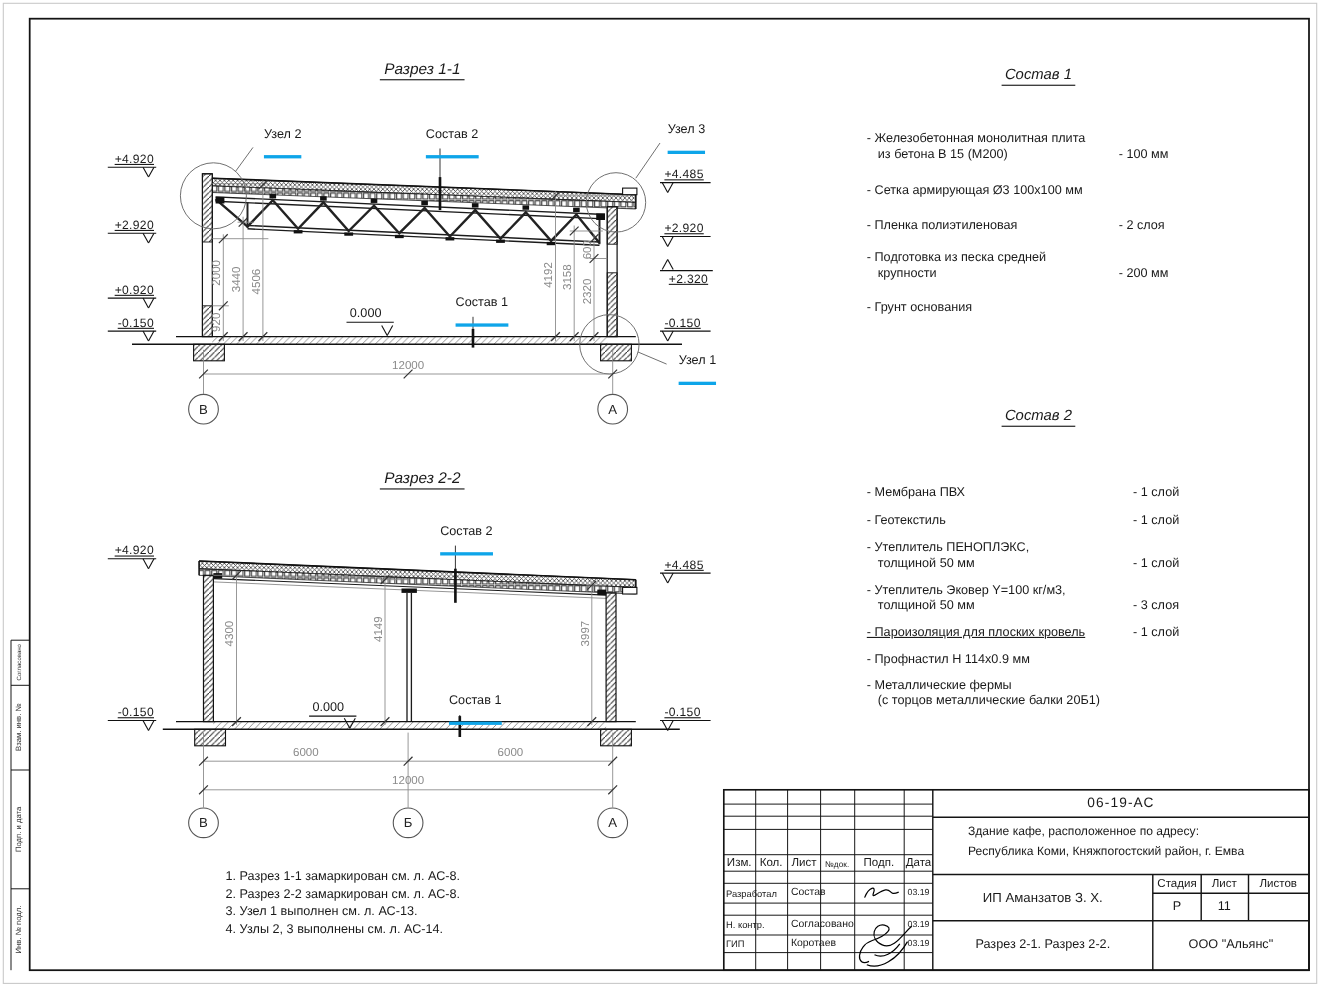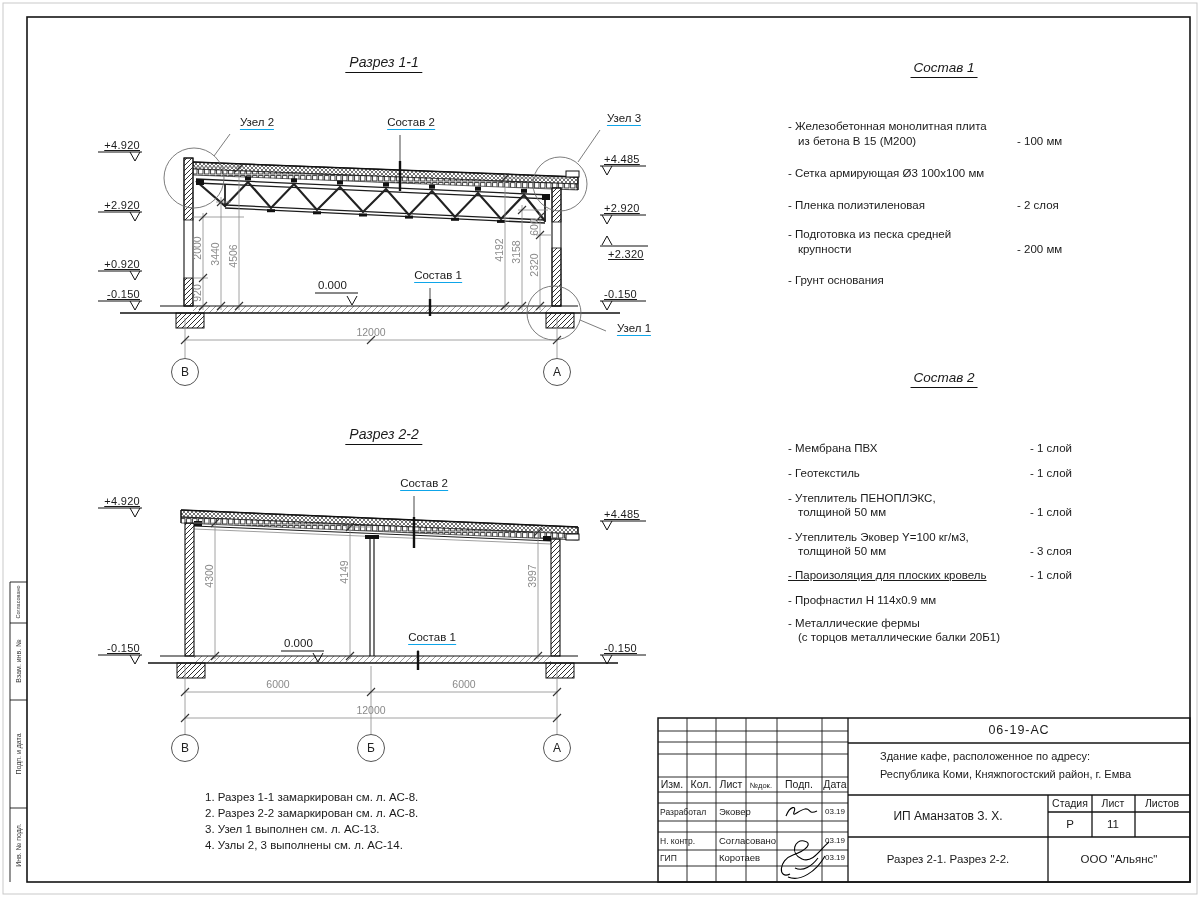--- a/index.html
+++ b/index.html
@@ -3,21 +3,21 @@
 <meta charset="utf-8">
 <style>
   html,body{margin:0;padding:0;background:#fff;}
   #sheet{position:relative;width:1200px;height:900px;background:#fff;overflow:hidden;
          font-family:"Liberation Sans",sans-serif;color:#1a1a1a;}
   #linework{position:absolute;left:0;top:0;z-index:1;}
   .t{position:absolute;z-index:2;white-space:nowrap;font-size:11.5px;color:#1a1a1a;}
   .ctr{transform:translateX(-50%);}
   .sect-title{font-style:italic;font-size:14px;border-bottom:1.2px solid #111;padding:0 4px 2px 4px;}
   .list-title{font-style:italic;font-size:13.5px;border-bottom:1.2px solid #111;padding:0 3px 2px 3px;}
-  .lbl{font-size:11.5px;border-bottom:1px solid #0ea5e9;padding-bottom:1px;}
+  .lbl{font-size:11.5px;border-bottom:3px solid #0ea5e9;padding-bottom:13px;}
   .elev{font-size:11px;letter-spacing:.3px;text-decoration:underline;}
   .elevR{width:46px;text-align:right;}
   .dimv{position:absolute;z-index:2;font-size:10.5px;color:#8a8a8a;white-space:nowrap;
         transform:translate(-50%,-50%) rotate(-90deg);}
   .dimh{position:absolute;z-index:2;font-size:10.5px;color:#8a8a8a;white-space:nowrap;transform:translateX(-50%);}
   .axis{font-size:12px;color:#222;transform:translate(-50%,-50%);}
   .note{font-size:11.5px;}
   .item{font-size:11.5px;}
   .tb{font-size:11px;}
   .tb-hdr{font-size:10.5px;transform:translateX(-50%);}
@@ -420,21 +420,21 @@
 <div class="t docnum" style="left:1019px;top:723px;">06-19-АС</div>
 <div class="t tb" style="left:880px;top:750px;">Здание кафе, расположенное по адресу:</div>
 <div class="t tb" style="left:880px;top:768px;">Республика Коми, Княжпогостский район, г. Емва</div>
 <div class="t tb-hdr" style="left:672px;top:778px;">Изм.</div>
 <div class="t tb-hdr" style="left:701px;top:778px;">Кол.</div>
 <div class="t tb-hdr" style="left:731px;top:778px;">Лист</div>
 <div class="t tb-hdr" style="left:761px;top:781px;font-size:7.5px;">№док.</div>
 <div class="t tb-hdr" style="left:799px;top:778px;">Подп.</div>
 <div class="t tb-hdr" style="left:835px;top:778px;">Дата</div>
 <div class="t tb-sm" style="left:660px;top:807px;">Разработал</div>
-<div class="t tb-name" style="left:719px;top:806px;">Эковер</div>
+<div class="t tb-name" style="left:719px;top:806px;">Состав</div>
 <div class="t tb-date" style="left:835px;top:807px;">03.19</div>
 <div class="t tb-sm" style="left:660px;top:836px;">Н. контр.</div>
 <div class="t tb-name" style="left:719px;top:835px;">Согласовано</div>
 <div class="t tb-date" style="left:835px;top:836px;">03.19</div>
 <div class="t tb-sm" style="left:660px;top:853px;">ГИП</div>
 <div class="t tb-name" style="left:719px;top:852px;">Коротаев</div>
 <div class="t tb-date" style="left:835px;top:853px;">03.19</div>
 <div class="t tb-big" style="left:948px;top:809px;">ИП Аманзатов З. Х.</div>
 <div class="t tb-hdr" style="left:1070px;top:797px;">Стадия</div>
 <div class="t tb-hdr" style="left:1113px;top:797px;">Лист</div>

